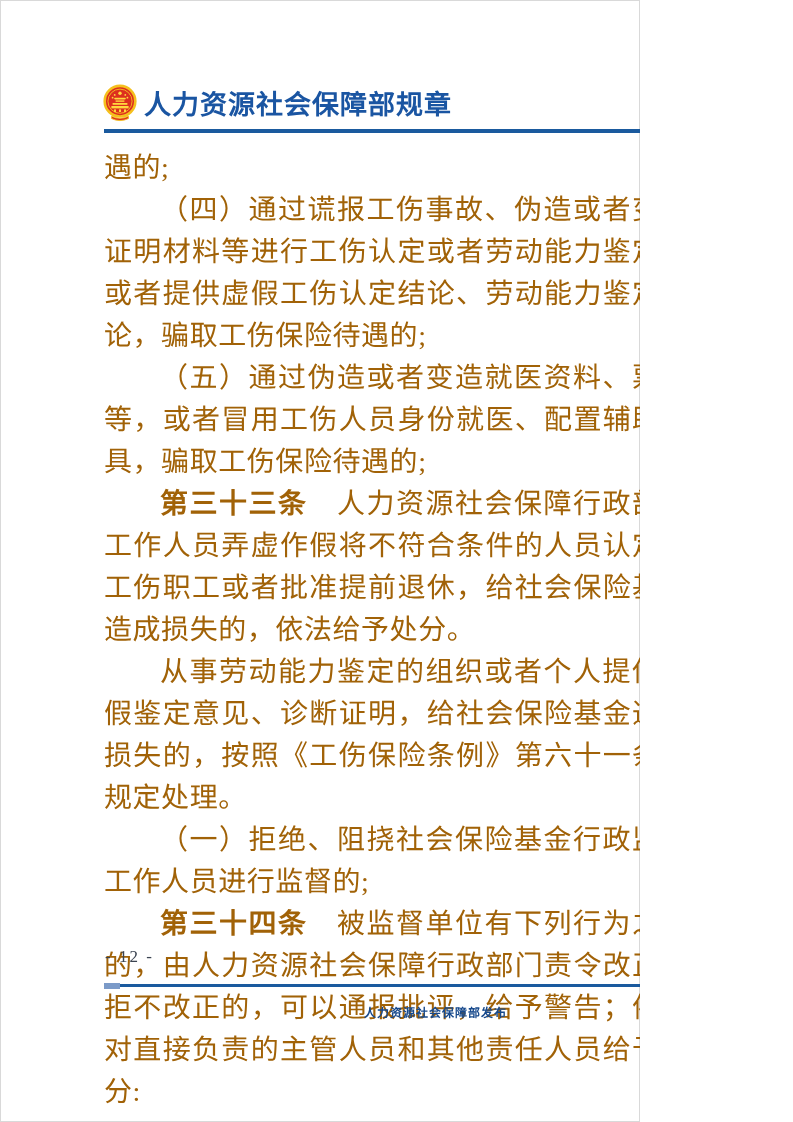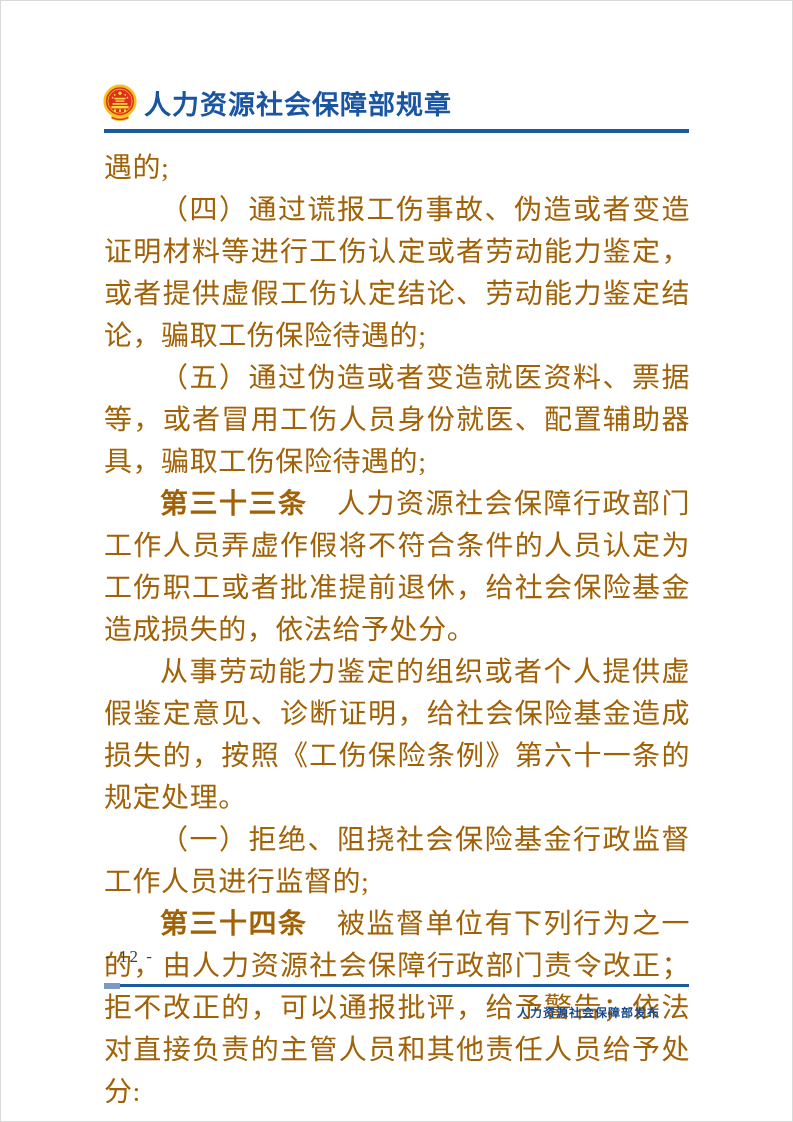--- a/index.html
+++ b/index.html
@@ -1,21 +1,21 @@
 <!DOCTYPE html>
 <html lang="zh-CN"><head>
 <meta charset="utf-8">
 <style>
   * { margin: 0; padding: 0; box-sizing: border-box; }
   html, body { background: #ffffff; }
   body { font-family: "Liberation Serif", serif; }
 
   .page {
     position: relative;
-    width: 793px;
+    width: 640px;
     height: 1122px;
     background: #ffffff;
     overflow: hidden;
     box-shadow: inset 0 0 0 1px #d9d9d9;
   }
 
   
   .header-row {
     position: absolute;
     left: 103px;

